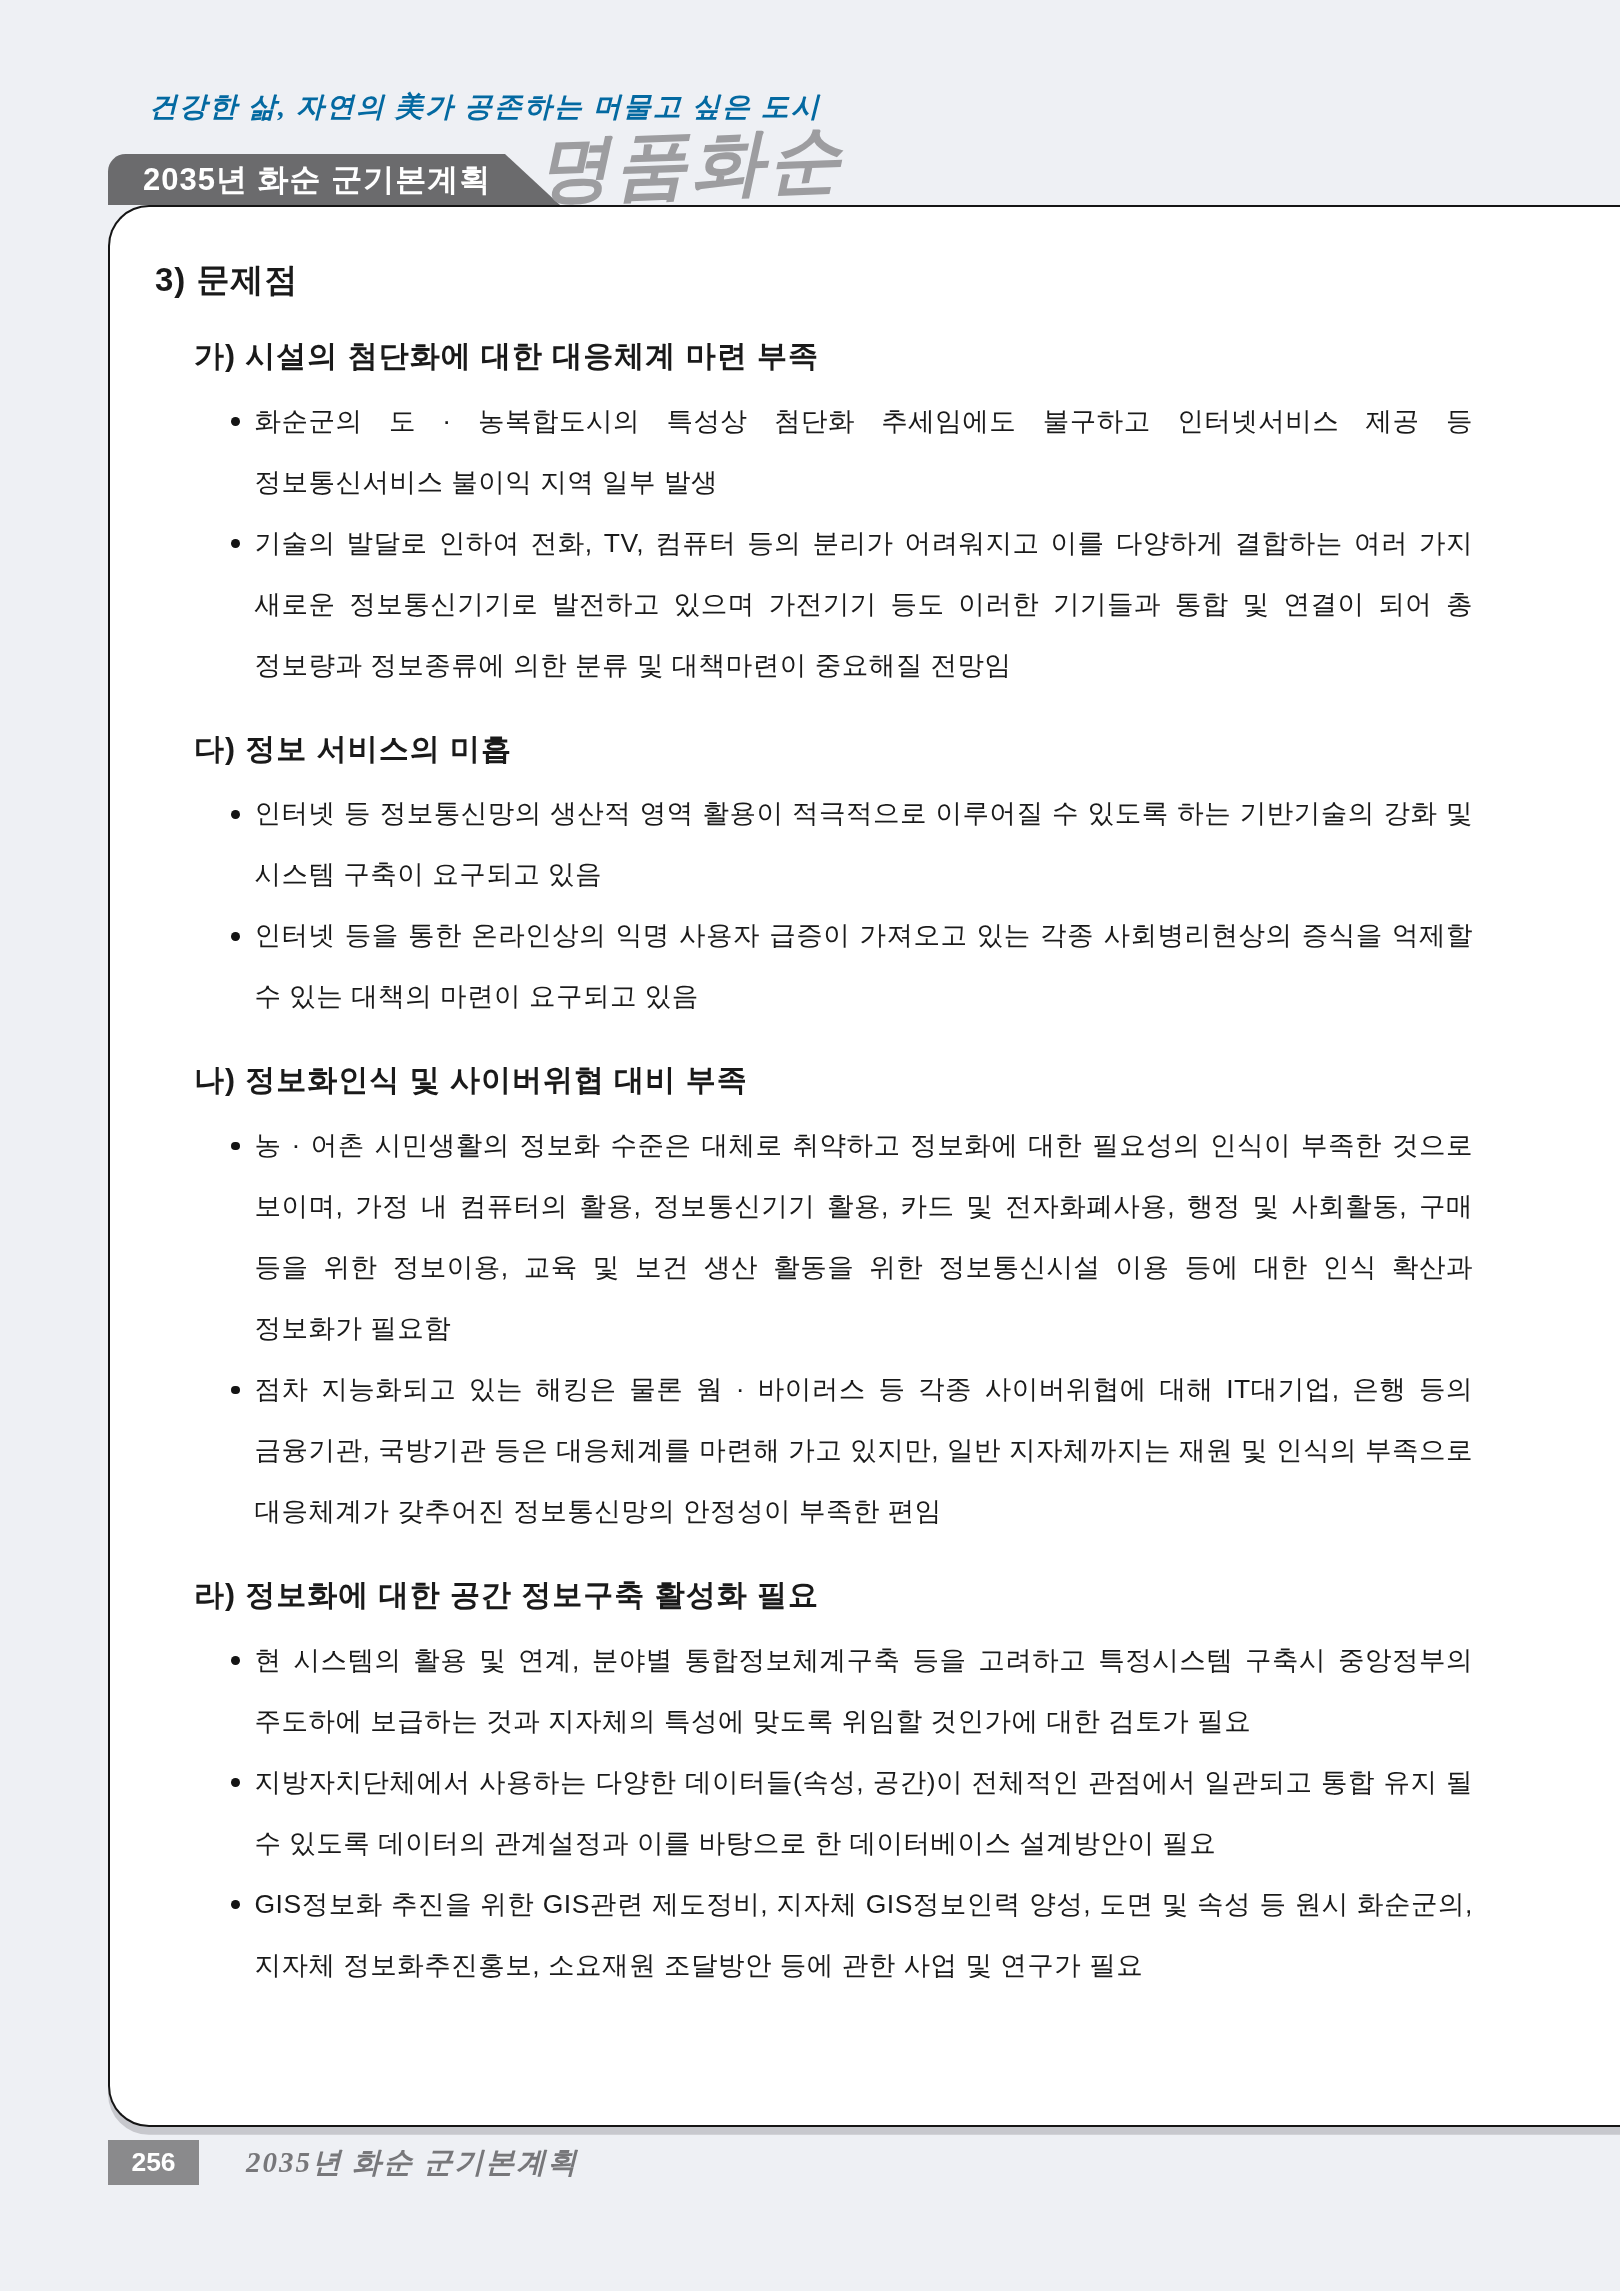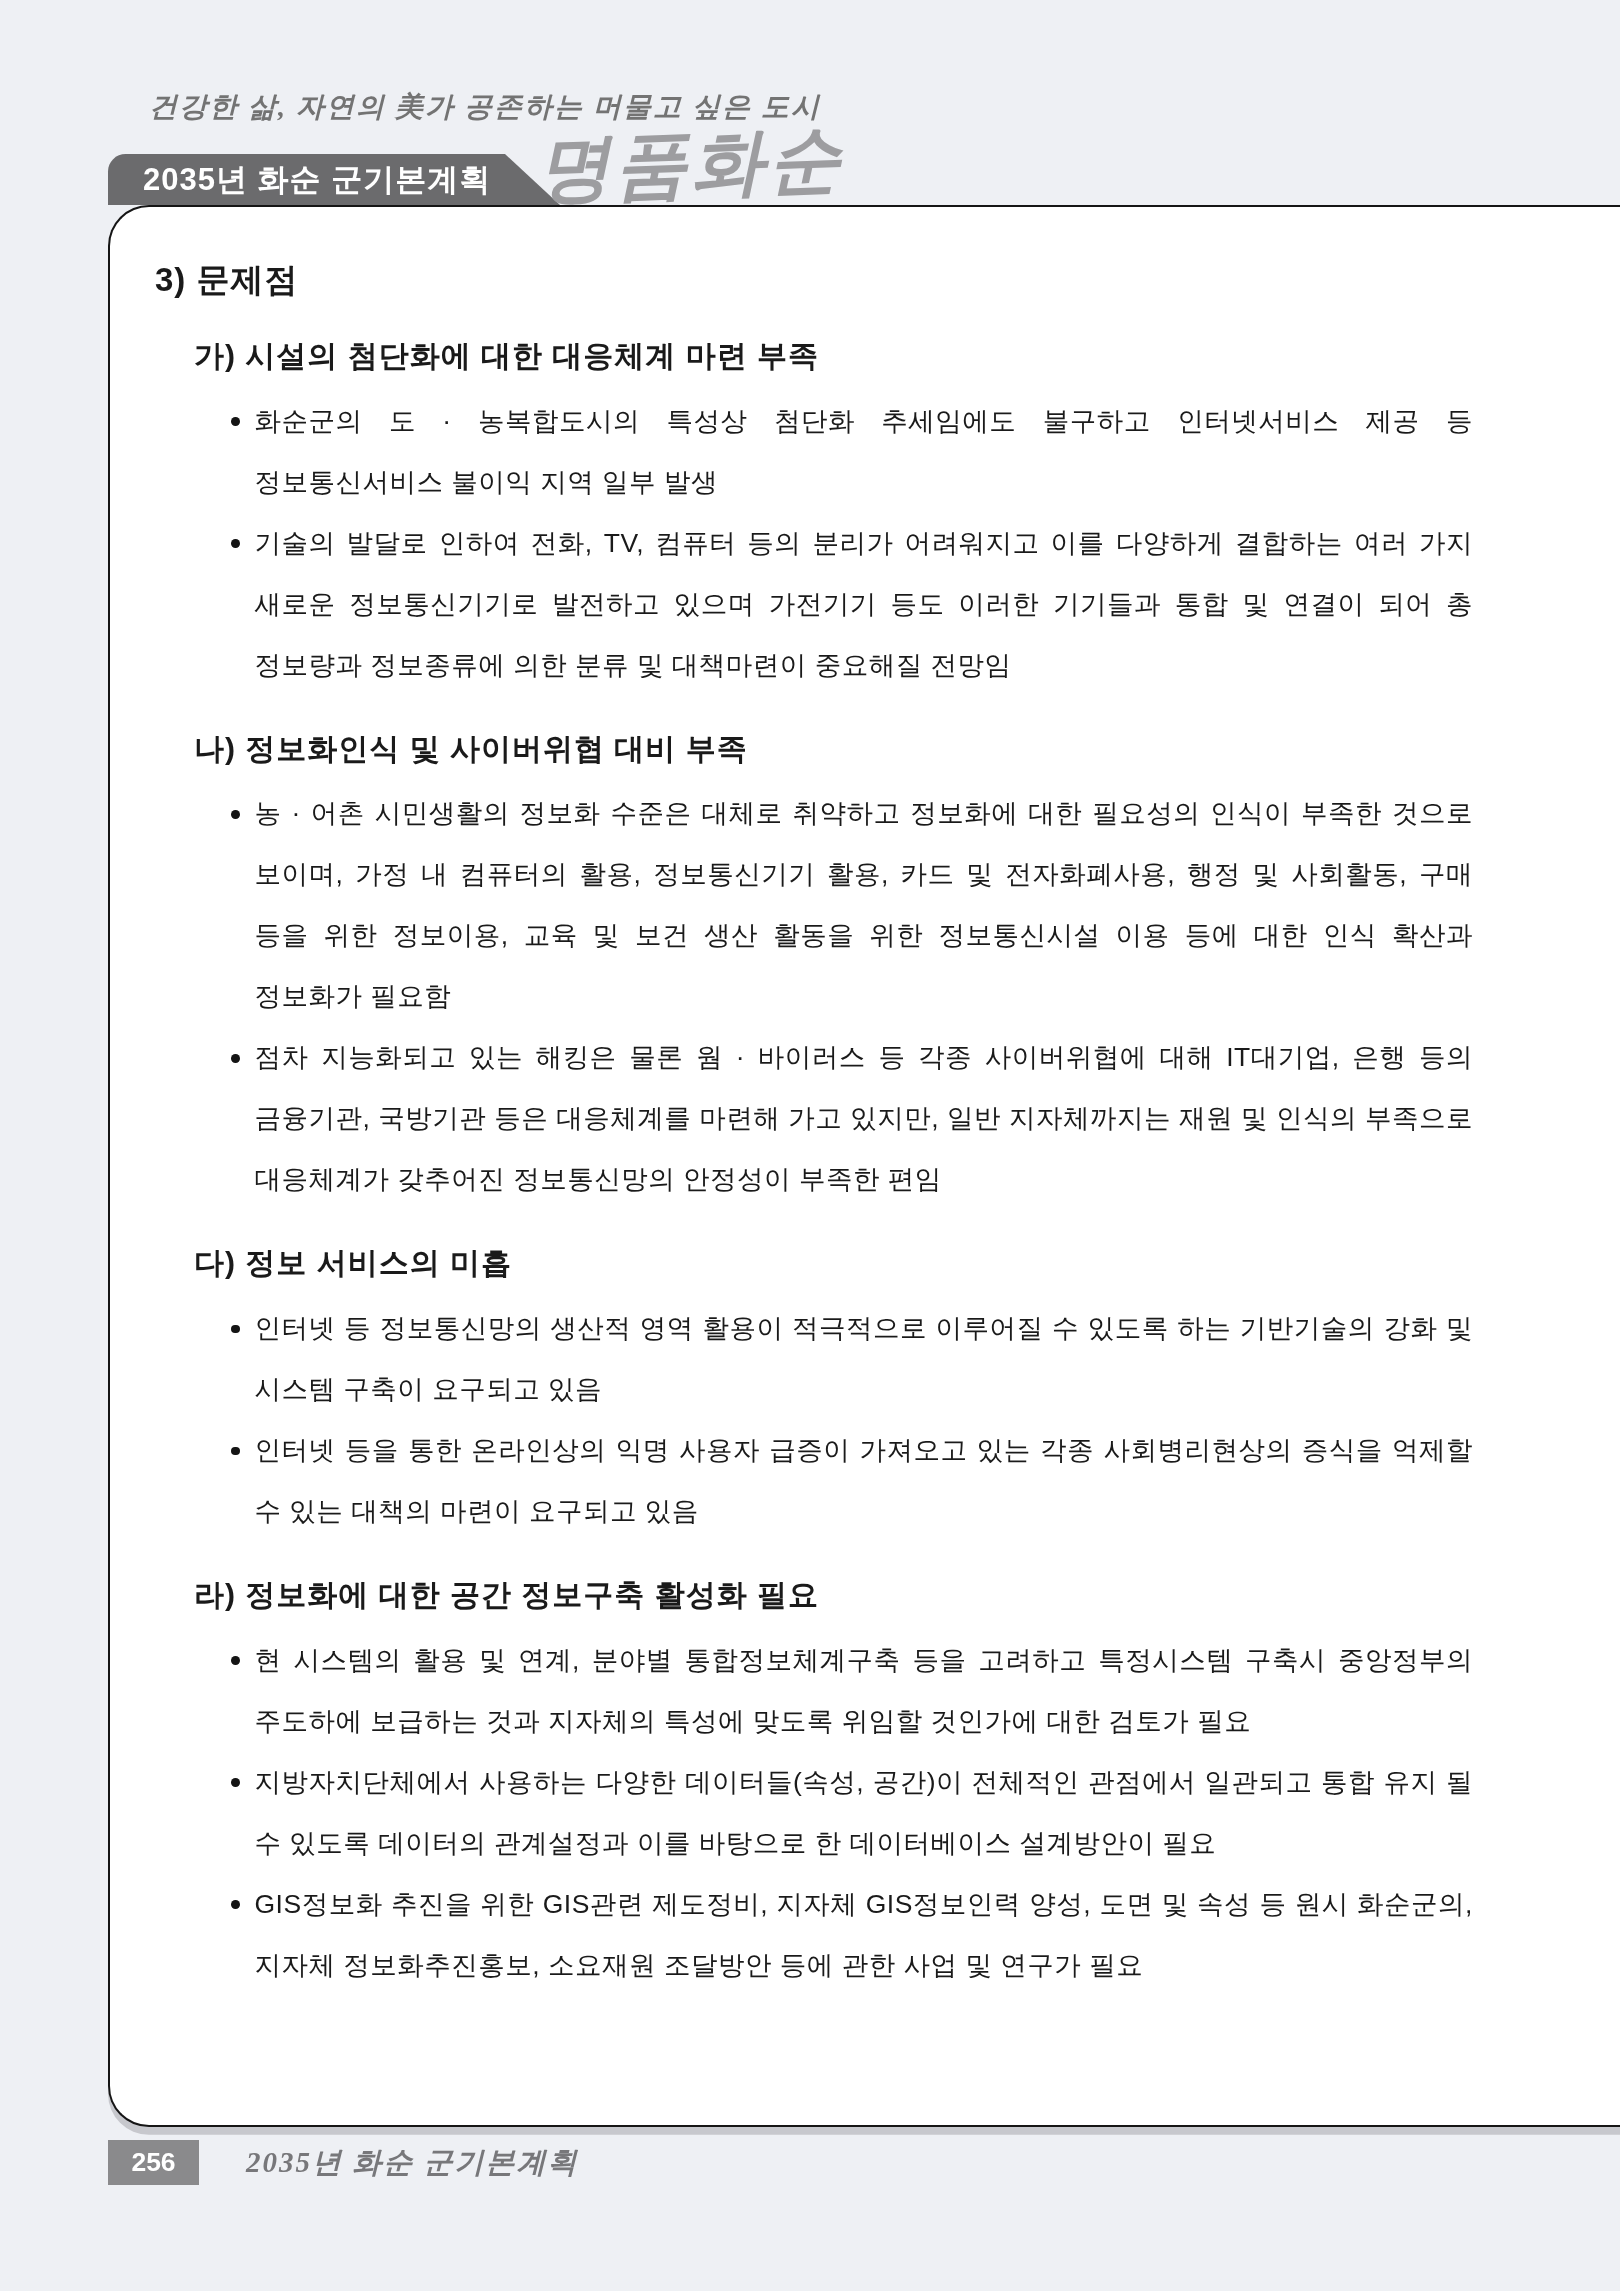--- a/index.html
+++ b/index.html
@@ -10,21 +10,21 @@
     color: #1a1a1a;
     overflow: hidden;
     position: relative;
   }
 
   
   .page-header { position: relative; height: 205px; }
   .slogan {
     position: absolute; left: 149px; top: 88px;
     font-size: 28px; font-style: italic; font-weight: bold;
-    color: #737373; letter-spacing: 2px;
+    color: #0369a1; letter-spacing: 2px;
     font-family: "Liberation Serif", "DejaVu Serif", serif;
   }
   .badge-wrap { position: absolute; left: 108px; top: 154px; display: flex; }
   .badge {
     background: #6b6b6d; color: #ffffff;
     font-size: 31px; font-weight: bold; letter-spacing: 1px;
     height: 51px; line-height: 51px;
     padding: 0 13.7px 0 35px;
     border-radius: 17.6px 0 0 0;
     white-space: nowrap;
@@ -118,32 +118,32 @@
 
   <div class="section">
     <h2 class="section-heading">가) 시설의 첨단화에 대한 대응체계 마련 부족</h2>
     <ul class="bullet-list">
       <li class="bullet-item"><span class="bullet-dot"></span><span>화순군의 도 · 농복합도시의 특성상 첨단화 추세임에도 불구하고 인터넷서비스 제공 등 정보통신서비스 불이익 지역 일부 발생</span></li>
       <li class="bullet-item"><span class="bullet-dot"></span><span>기술의 발달로 인하여 전화, TV, 컴퓨터 등의 분리가 어려워지고 이를 다양하게 결합하는 여러 가지 새로운 정보통신기기로 발전하고 있으며 가전기기 등도 이러한 기기들과 통합 및 연결이 되어 총 정보량과 정보종류에 의한 분류 및 대책마련이 중요해질 전망임</span></li>
     </ul>
   </div>
 
   <div class="section">
+    <h2 class="section-heading">다) 정보 서비스의 미흡</h2>
+    <ul class="bullet-list">
+      <li class="bullet-item"><span class="bullet-dot"></span><span>인터넷 등 정보통신망의 생산적 영역 활용이 적극적으로 이루어질 수 있도록 하는 기반기술의 강화 및 시스템 구축이 요구되고 있음</span></li>
+      <li class="bullet-item"><span class="bullet-dot"></span><span>인터넷 등을 통한 온라인상의 익명 사용자 급증이 가져오고 있는 각종 사회병리현상의 증식을 억제할 수 있는 대책의 마련이 요구되고 있음</span></li>
+    </ul>
+  </div>
+
+  <div class="section">
     <h2 class="section-heading">나) 정보화인식 및 사이버위협 대비 부족</h2>
     <ul class="bullet-list">
       <li class="bullet-item"><span class="bullet-dot"></span><span>농 · 어촌 시민생활의 정보화 수준은 대체로 취약하고 정보화에 대한 필요성의 인식이 부족한 것으로 보이며, 가정 내 컴퓨터의 활용, 정보통신기기 활용, 카드 및 전자화폐사용, 행정 및 사회활동, 구매 등을 위한 정보이용, 교육 및 보건 생산 활동을 위한 정보통신시설 이용 등에 대한 인식 확산과 정보화가 필요함</span></li>
       <li class="bullet-item"><span class="bullet-dot"></span><span>점차 지능화되고 있는 해킹은 물론 웜 · 바이러스 등 각종 사이버위협에 대해 IT대기업, 은행 등의 금융기관, 국방기관 등은 대응체계를 마련해 가고 있지만, 일반 지자체까지는 재원 및 인식의 부족으로 대응체계가 갖추어진 정보통신망의 안정성이 부족한 편임</span></li>
-    </ul>
-  </div>
-
-  <div class="section">
-    <h2 class="section-heading">다) 정보 서비스의 미흡</h2>
-    <ul class="bullet-list">
-      <li class="bullet-item"><span class="bullet-dot"></span><span>인터넷 등 정보통신망의 생산적 영역 활용이 적극적으로 이루어질 수 있도록 하는 기반기술의 강화 및 시스템 구축이 요구되고 있음</span></li>
-      <li class="bullet-item"><span class="bullet-dot"></span><span>인터넷 등을 통한 온라인상의 익명 사용자 급증이 가져오고 있는 각종 사회병리현상의 증식을 억제할 수 있는 대책의 마련이 요구되고 있음</span></li>
     </ul>
   </div>
 
   <div class="section">
     <h2 class="section-heading">라) 정보화에 대한 공간 정보구축 활성화 필요</h2>
     <ul class="bullet-list">
       <li class="bullet-item"><span class="bullet-dot"></span><span>현 시스템의 활용 및 연계, 분야별 통합정보체계구축 등을 고려하고 특정시스템 구축시 중앙정부의 주도하에 보급하는 것과 지자체의 특성에 맞도록 위임할 것인가에 대한 검토가 필요</span></li>
       <li class="bullet-item"><span class="bullet-dot"></span><span>지방자치단체에서 사용하는 다양한 데이터들(속성, 공간)이 전체적인 관점에서 일관되고 통합 유지 될 수 있도록 데이터의 관계설정과 이를 바탕으로 한 데이터베이스 설계방안이 필요</span></li>
       <li class="bullet-item"><span class="bullet-dot"></span><span>GIS정보화 추진을 위한 GIS관련 제도정비, 지자체 GIS정보인력 양성, 도면 및 속성 등 원시 화순군의, 지자체 정보화추진홍보, 소요재원 조달방안 등에 관한 사업 및 연구가 필요</span></li>
     </ul>

